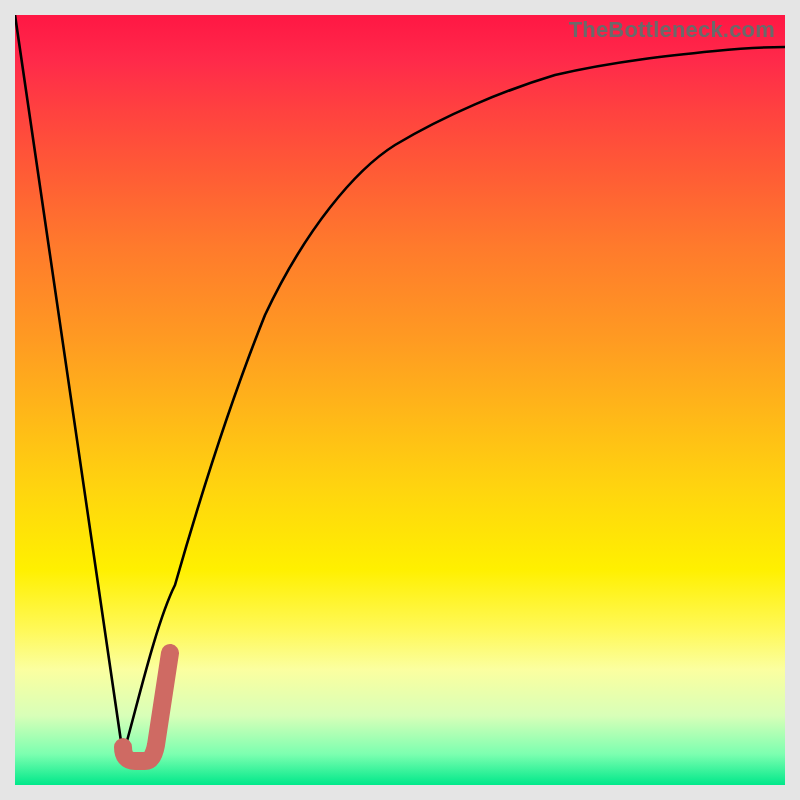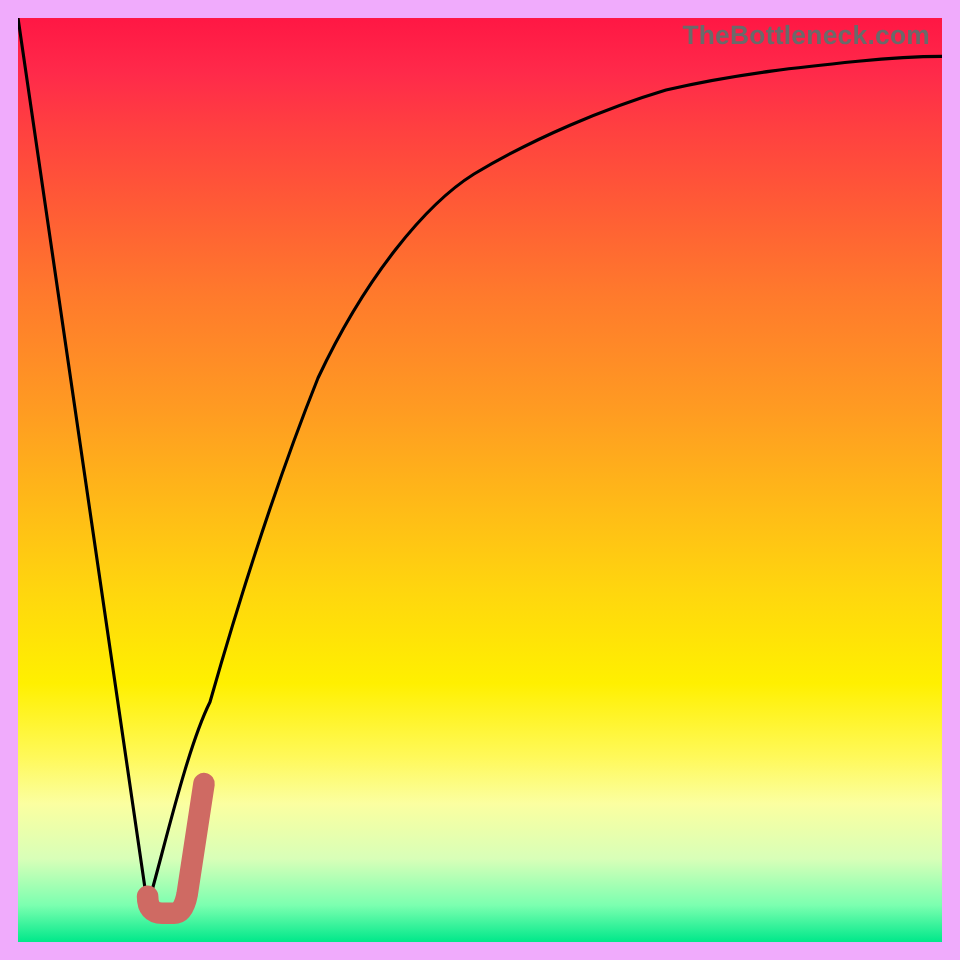--- a/index.html
+++ b/index.html
@@ -6,21 +6,21 @@
     margin: 0;
     padding: 0;
     width: 800px;
     height: 800px;
     overflow: hidden;
     font-family: Arial, Helvetica, sans-serif;
   }
   .frame {
     width: 800px;
     height: 800px;
-    background: #f0abfc;
+    background: #e5e5e5;
     position: relative;
   }
   .plot-area {
     position: absolute;
     left: 15px;
     top: 15px;
     width: 770px;
     height: 770px;
     overflow: hidden;
   }

